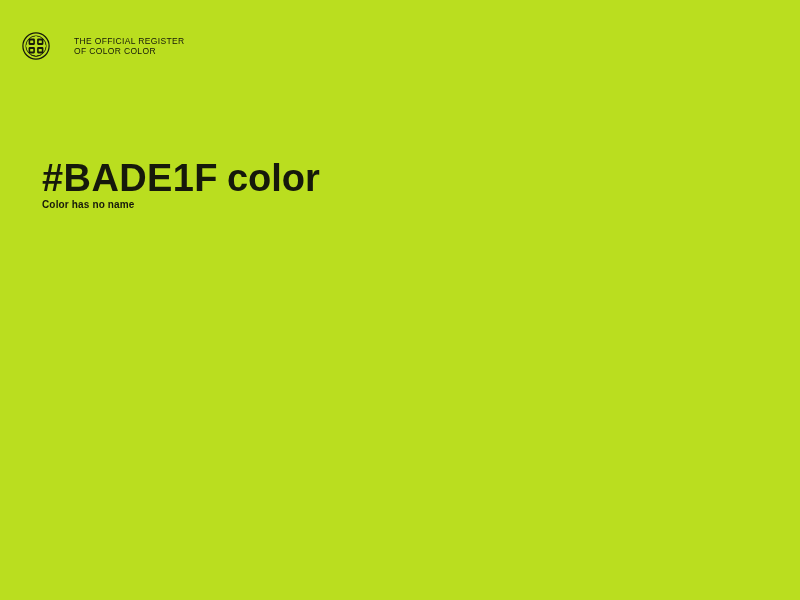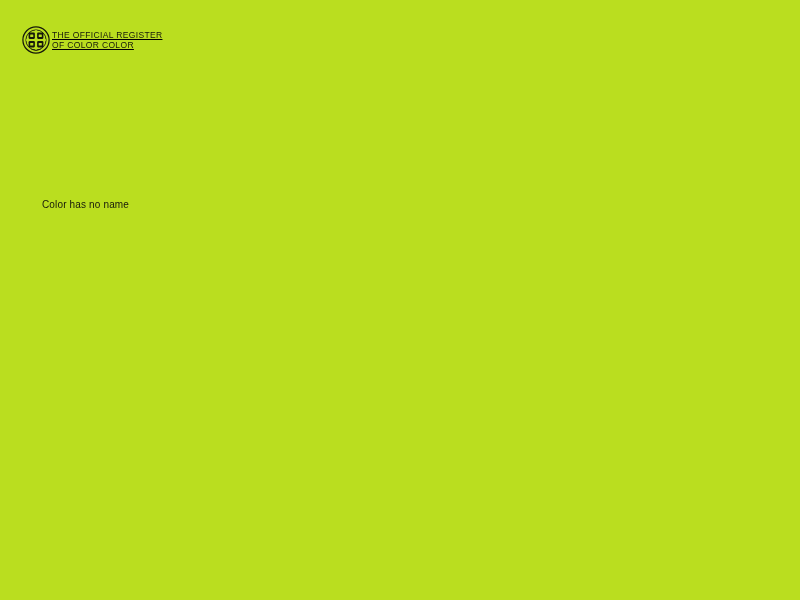--- a/index.html
+++ b/index.html
@@ -20,25 +20,24 @@
     width: 800px;
     height: 600px;
     background: #BADE1F;
     box-sizing: border-box;
   }
 
   
   .brand {
     position: absolute;
     left: 22px;
-    top: 26px;
+    top: 32px;
     display: flex;
     align-items: center;
-    gap: 2px;
-    text-decoration: underline;
+    gap: 24px;
   }
 
   .brand-seal {
     width: 28px;
     height: 28px;
     flex: 0 0 28px;
     display: block;
   }
 
   .brand-wordmark {
@@ -83,21 +82,21 @@
     margin-left: 9px;
   }
 
   
   .subtitle {
     position: absolute;
     left: 42px;
     top: 198px;
     font-family: "Liberation Sans", sans-serif;
     font-size: 10px;
-    font-weight: 400;
+    font-weight: 700;
     letter-spacing: 0.15px;
     line-height: 13px;
     color: #16190b;
     white-space: nowrap;
   }
 
   
   .canvas-field {
     position: absolute;
     left: 0;
@@ -134,18 +133,21 @@
       <path d="M9.4 23.2 A 9.6 9.6 0 0 0 18.6 23.2" fill="none" stroke="#16190b" stroke-width="0.8"></path>
     </svg>
 
     <div class="brand-wordmark">
       <span class="brand-line">THE OFFICIAL REGISTER</span>
       <span class="brand-line">OF COLOR COLOR</span>
     </div>
 
   </div>
 
+  <h1 class="headline">
+    <span class="hex">#BADE1F</span><span class="word">color</span>
+  </h1>
 
   <div class="subtitle">Color has no name</div>
 
   <div class="canvas-field"></div>
 
 </div>
 
 </body></html>

